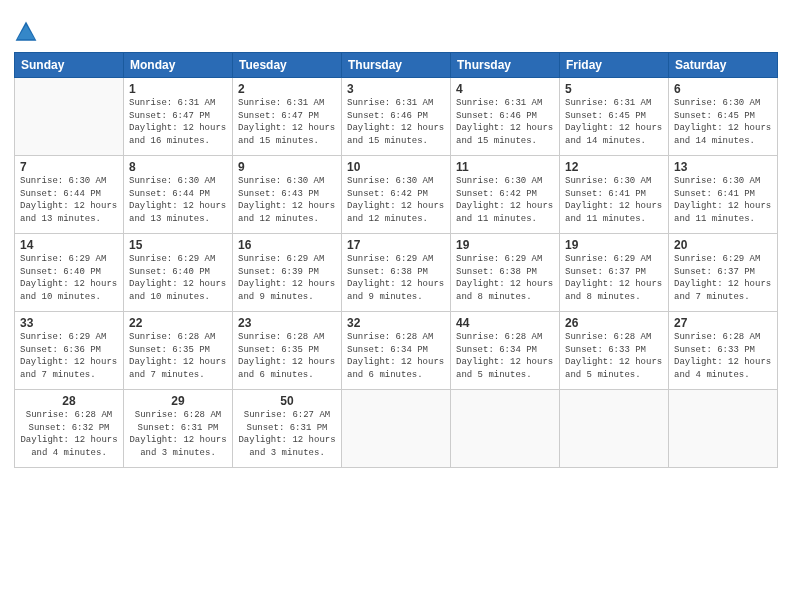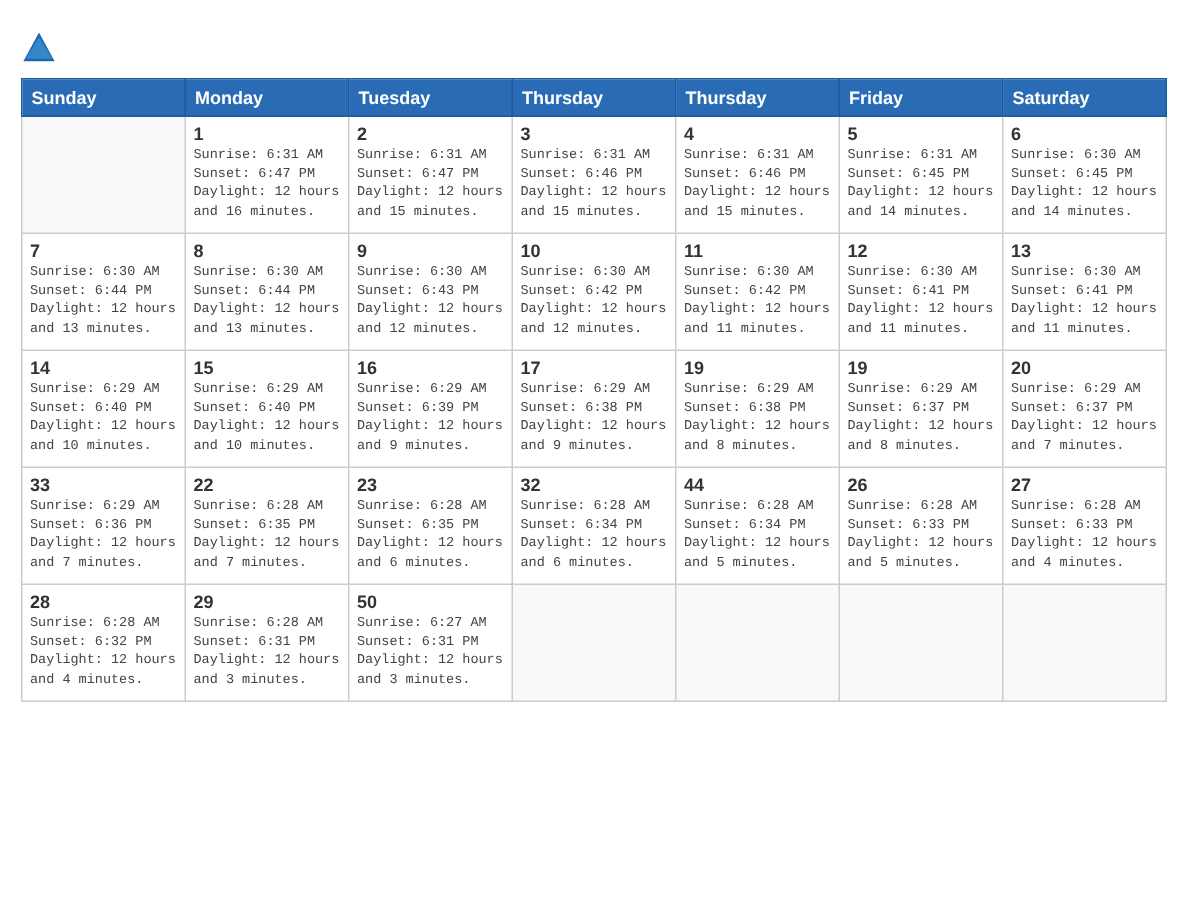--- a/index.html
+++ b/index.html
@@ -88,20 +88,21 @@
       font-size: 9px;
       line-height: 1.4;
       color: #444;
       font-family: Liberation Mono, monospace;
     }
     .empty-cell {
       background: #f9f9f9;
     }
     .last-row td {
       height: 72px;
+      text-align: center;
     }
   </style>
 </head>
 <body>
 
 <div class="page">
   <div class="header">
     <div class="logo">
       <svg class="logo-icon" viewBox="0 0 30 30">
         <polygon points="15,2 28,26 2,26" fill="#1a6ab1"></polygon>

